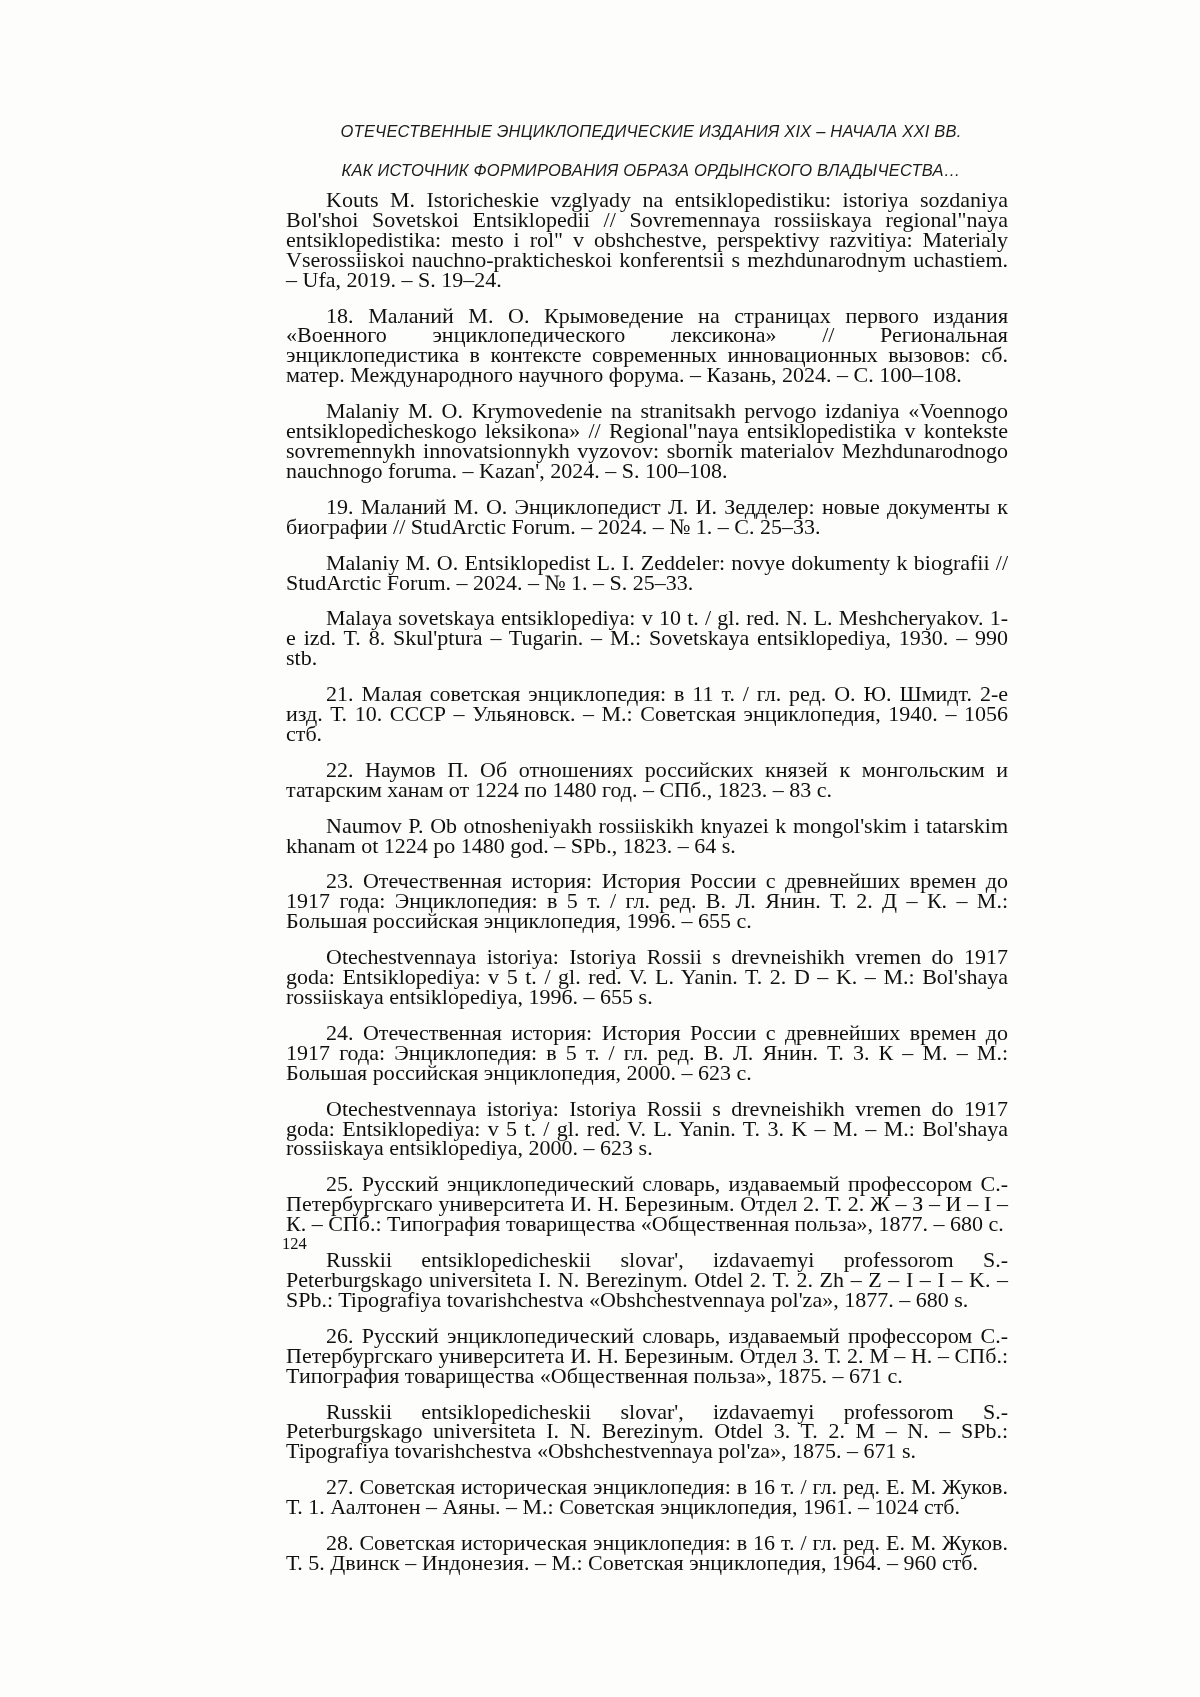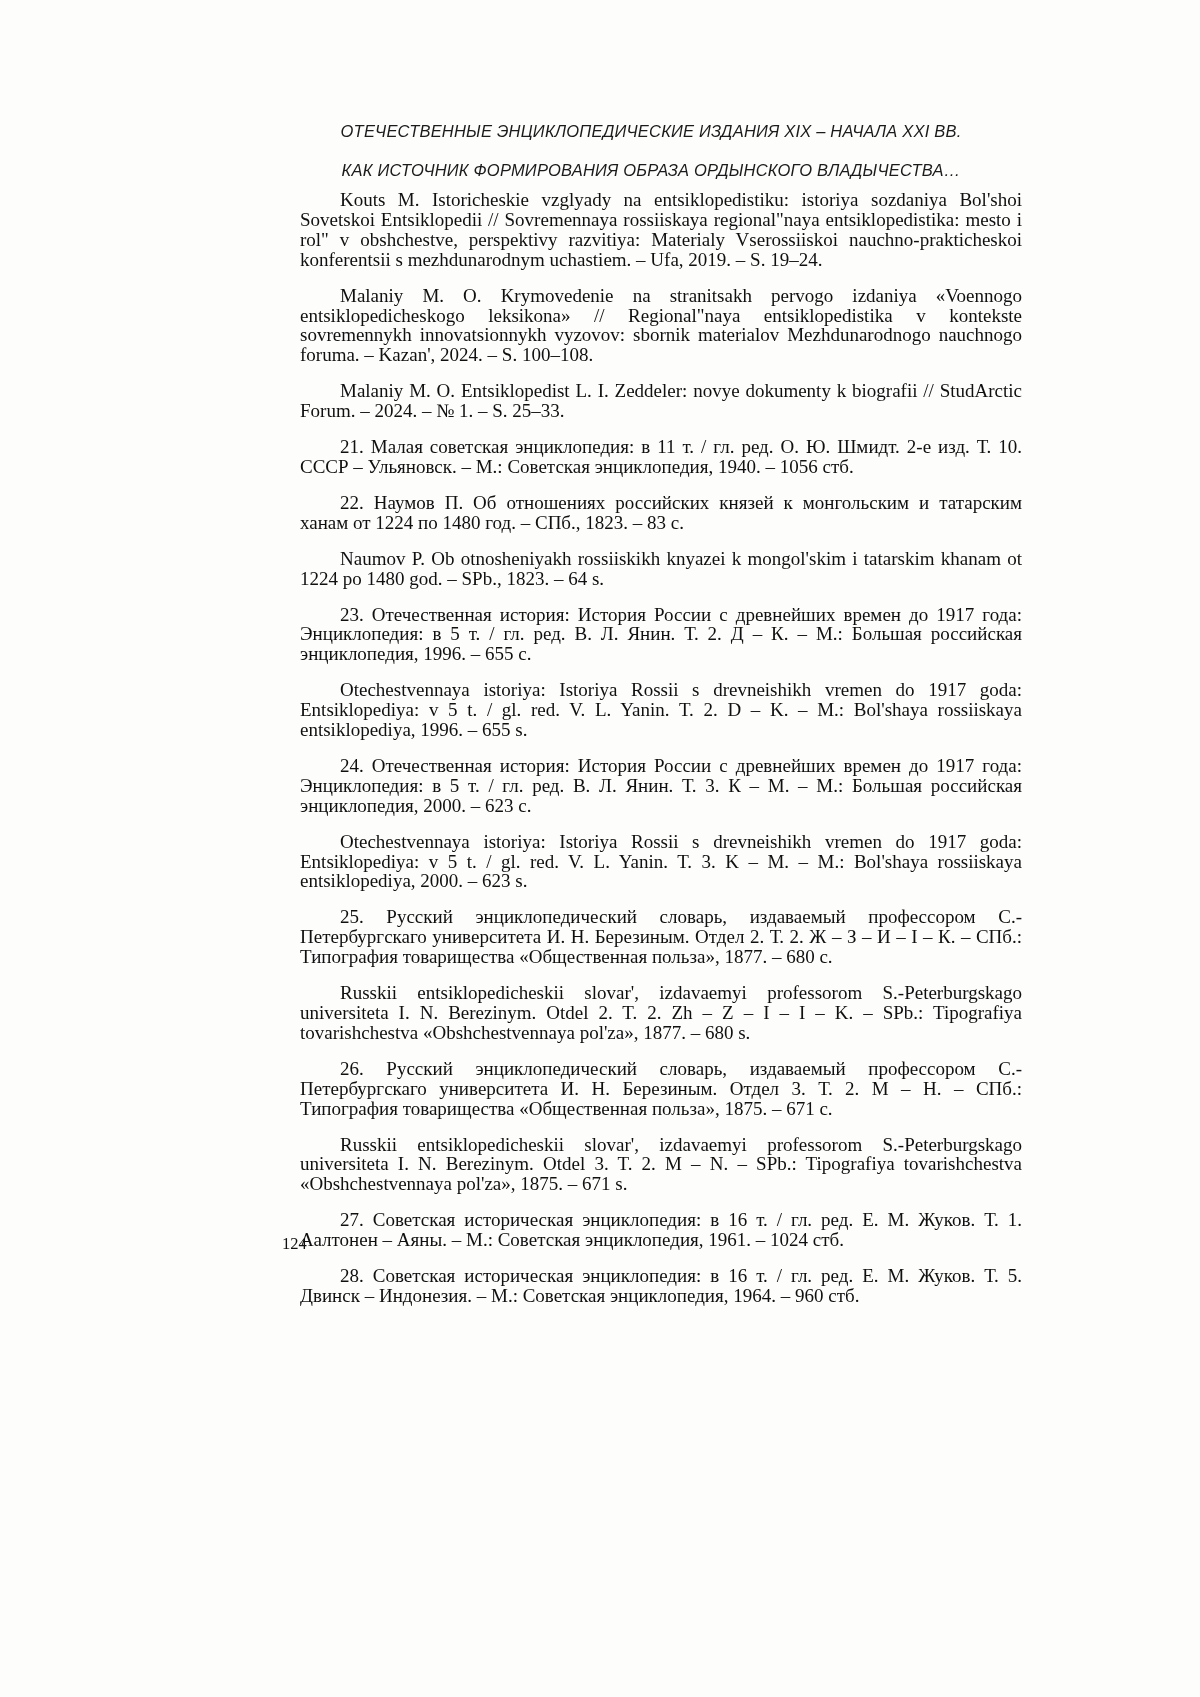--- a/index.html
+++ b/index.html
@@ -25,24 +25,24 @@
     text-align: center;
     font-family: "Liberation Sans", sans-serif;
     font-style: italic;
     font-size: 16.5px;
     line-height: 23px;
     letter-spacing: 0.2px;
     color: #1b1b1b;
   }
   .references {
     position: absolute;
-    left: 268px;
+    left: 254px;
     top: 158px;
     width: 754px;
-    font-size: 19px;
+    font-size: 22px;
     line-height: 19.9px;
     text-align: justify;
     color: #101010;
   }
   .references p {
     margin: 0;
     text-indent: 40px;
   }
   .page-number {
     position: absolute;
@@ -60,22 +60,25 @@
 <div class="page">
 
   <div class="running-head">
     <div>ОТЕЧЕСТВЕННЫЕ ЭНЦИКЛОПЕДИЧЕСКИЕ ИЗДАНИЯ XIX – НАЧАЛА XXI ВВ.</div>
     <div>КАК ИСТОЧНИК ФОРМИРОВАНИЯ ОБРАЗА ОРДЫНСКОГО ВЛАДЫЧЕСТВА…</div>
   </div>
 
   <div class="references">
 
   <p>Kouts M. Istoricheskie vzglyady na entsiklopedistiku: istoriya sozdaniya Bol'shoi Sovetskoi Entsiklopedii // Sovremennaya rossiiskaya regional"naya entsiklopedistika: mesto i rol" v obshchestve, perspektivy razvitiya: Materialy Vserossiiskoi nauchno-prakticheskoi konferentsii s mezhdunarodnym uchastiem. – Ufa, 2019. – S. 19–24.</p>
+      <p>18. Маланий М. О. Крымоведение на страницах первого издания «Военного энциклопедического лексикона» // Региональная энциклопедистика в контексте современных инновационных вызовов: сб. матер. Международного научного форума. – Казань, 2024. – С. 100–108.</p>
       <p>Malaniy M. O. Krymovedenie na stranitsakh pervogo izdaniya «Voennogo entsiklopedicheskogo leksikona» // Regional"naya entsiklopedistika v kontekste sovremennykh innovatsionnykh vyzovov: sbornik materialov Mezhdunarodnogo nauchnogo foruma. – Kazan', 2024. – S. 100–108.</p>
+      <p>19. Маланий М. О. Энциклопедист Л. И. Зедделер: новые документы к биографии // StudArctic Forum. – 2024. – № 1. – С. 25–33.</p>
       <p>Malaniy M. O. Entsiklopedist L. I. Zeddeler: novye dokumenty k biografii // StudArctic Forum. – 2024.  – № 1. – S. 25–33.</p>
+      <p>Malaya sovetskaya entsiklopediya: v 10 t. / gl. red. N. L. Meshcheryakov. 1-e izd. T. 8. Skul'ptura – Tugarin. – M.: Sovetskaya entsiklopediya, 1930. – 990 stb.</p>
       <p>21. Малая советская энциклопедия: в 11 т. / гл. ред. О. Ю. Шмидт. 2-е изд. Т. 10. СССР – Ульяновск. – М.: Советская энциклопедия, 1940. – 1056 стб.</p>
       <p>22. Наумов П. Об отношениях российских князей к монгольским и татарским ханам от 1224 по 1480 год. – СПб., 1823. – 83 с.</p>
       <p>Naumov P. Ob otnosheniyakh rossiiskikh knyazei k mongol'skim i tatarskim khanam ot 1224 po 1480 god. – SPb., 1823. – 64 s.</p>
       <p>23. Отечественная история: История России с древнейших времен до 1917 года: Энциклопедия: в 5 т. / гл. ред. В. Л. Янин. Т. 2. Д – К. – М.: Большая российская энциклопедия, 1996. – 655 с.</p>
       <p>Otechestvennaya istoriya: Istoriya Rossii s drevneishikh vremen do 1917 goda: Entsiklopediya: v 5 t. / gl. red. V. L. Yanin. T. 2. D – K. – M.: Bol'shaya rossiiskaya entsiklopediya, 1996. – 655 s.</p>
       <p>24. Отечественная история: История России с древнейших времен до 1917 года: Энциклопедия: в 5 т. / гл. ред. В. Л. Янин. Т. 3. К – М. – М.: Большая российская энциклопедия, 2000. – 623 с.</p>
       <p>Otechestvennaya istoriya: Istoriya Rossii s drevneishikh vremen do 1917 goda: Entsiklopediya: v 5 t. / gl. red. V. L. Yanin. T. 3. K – M. – M.: Bol'shaya rossiiskaya entsiklopediya, 2000. – 623 s.</p>
       <p>25. Русский энциклопедический словарь, издаваемый профессором С.-Петербургскаго университета И. Н. Березиным. Отдел 2. Т. 2. Ж – З – И – I – К. – СПб.: Типография товарищества «Общественная польза», 1877. – 680 с.</p>
       <p>Russkii entsiklopedicheskii slovar', izdavaemyi professorom S.-Peterburgskago universiteta I. N. Berezinym. Otdel 2. T. 2. Zh – Z – I – I – K. – SPb.: Tipografiya tovarishchestva «Obshchestvennaya pol'za», 1877. – 680 s.</p>
       <p>26. Русский энциклопедический словарь, издаваемый профессором С.-Петербургскаго университета И. Н. Березиным. Отдел 3. Т. 2. М – Н. – СПб.: Типография товарищества «Общественная польза», 1875. – 671 с.</p>

